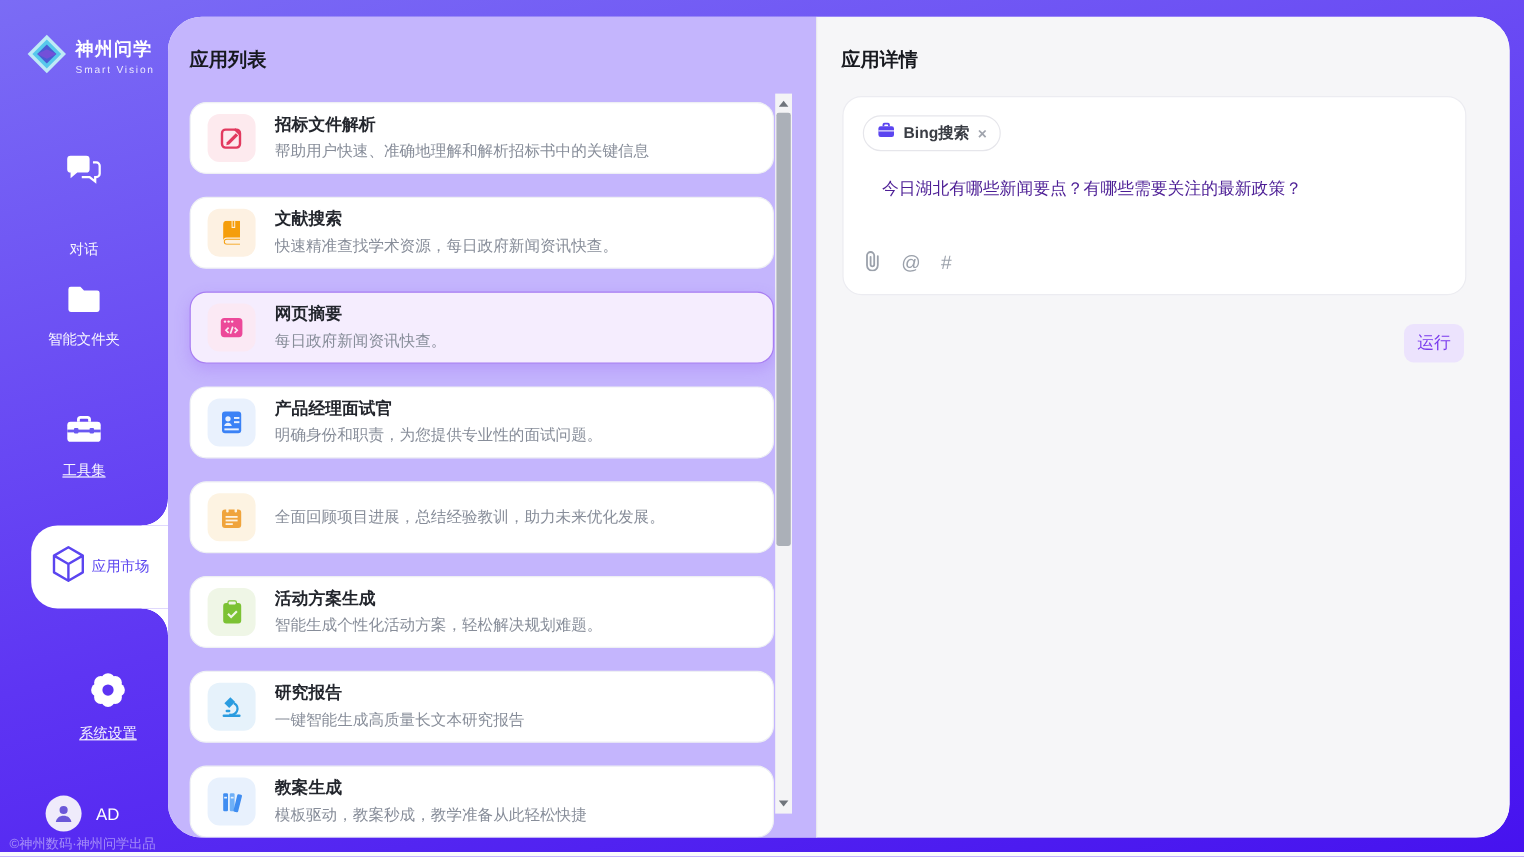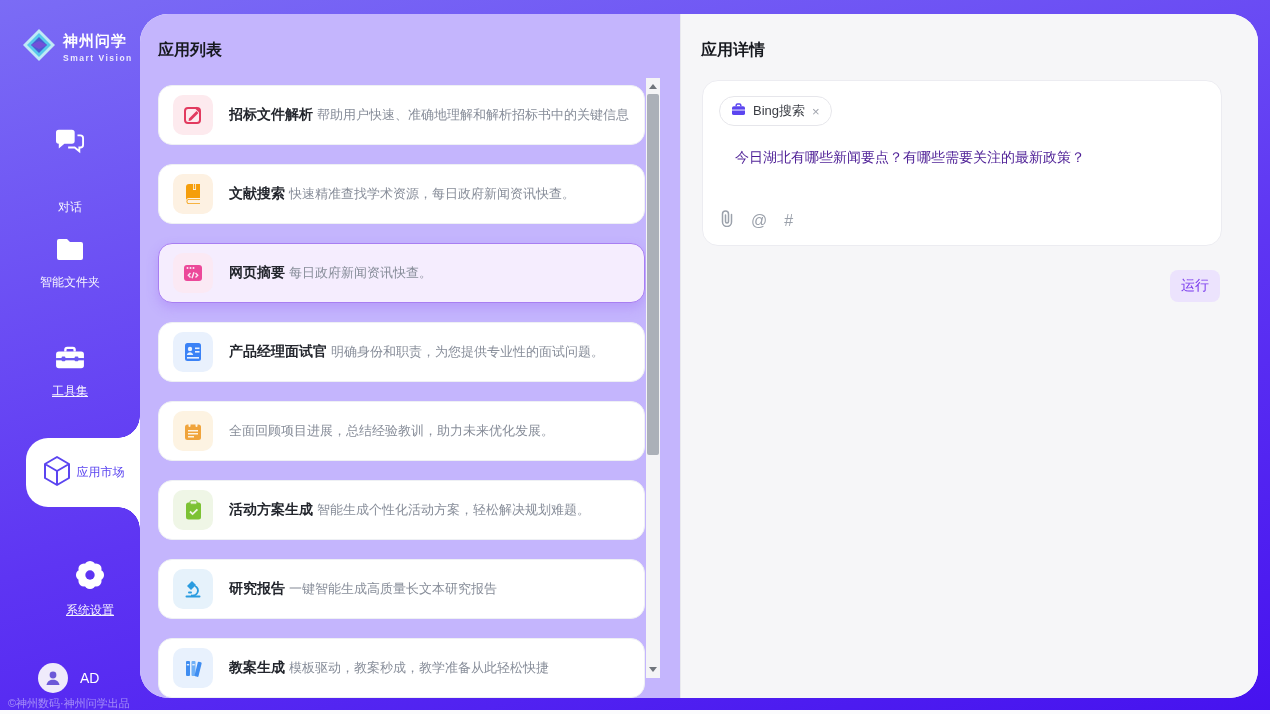--- a/index.html
+++ b/index.html
@@ -6,55 +6,55 @@
   html,body { width:1270px; height:714px; overflow:hidden; }
   body {
     font-family:"Liberation Sans","DejaVu Sans",sans-serif;
     background:linear-gradient(165deg,#7b6cf5 0%,#5e35f3 55%,#4612ef 100%);
     position:relative;
   }
   
   .sidebar { position:absolute; left:0; top:15px; width:140px; height:714px; z-index:2; }
   .logo { position:absolute; left:22px; top:13px; display:flex; align-items:center; gap:7px; }
   .logo-text .cn { color:#fff; font-size:15px; font-weight:700; letter-spacing:1px; }
-  .logo-text .en { color:rgba(255,255,255,.85); font-size:8.5px; letter-spacing:1.5px; margin-top:2px;font-weight:bold; }
+  .logo-text .en { color:rgba(255,255,255,.85); font-size:8.5px; letter-spacing:1.5px; margin-top:2px; }
   .nav-item { position:absolute; left:0; width:140px; display:flex; flex-direction:column; align-items:center; gap:8px; cursor:pointer; }
   .nav-label { color:rgba(255,255,255,.95); font-size:12px; }
   .nav-label.underline { text-decoration:underline; }
   
   .active-tab { position:absolute; left:26px; top:423px; width:114px; height:69px; background:#fff; border-radius:22px 0 0 22px; display:flex; flex-direction:row; align-items:center; justify-content:center; gap:5px; z-index:3; cursor:pointer; }
   .active-tab .nav-label { color:#5b45f0; }
   .fillet-top { position:absolute; left:118px; top:401px; width:22px; height:22px; background:radial-gradient(circle at 0 0, rgba(0,0,0,0) 0 21.5px, #fff 22px); z-index:3; }
   .fillet-bottom { position:absolute; left:118px; top:492px; width:22px; height:22px; background:radial-gradient(circle at 0 100%, rgba(0,0,0,0) 0 21.5px, #fff 22px); z-index:3; }
   .user-row { position:absolute; left:38px; top:648px; display:flex; align-items:center; gap:12px; }
   .avatar { width:30px; height:30px; border-radius:50%; background:#efebfb; display:flex; align-items:center; justify-content:center; }
   .user-initials { color:#fff; font-size:14px; }
   .sidebar-footer { position:absolute; left:8px; top:681px; color:rgba(255,255,255,.45); font-size:11px; white-space:nowrap; }
   
   .main-panel { position:absolute; left:140px; top:14px; width:1118px; height:684px; background:#fff; border-radius:28px; overflow:hidden; display:flex; z-index:2; }
   .list-panel { width:540px; position:relative; background:#c4b5fd; }
   .panel-title { font-size:16px; font-weight:700; color:#17191f; position:absolute; left:18px; top:26px; }
   .app-card { position:absolute; left:18px; width:487px; height:60px; border:1px solid #eef0f4; border-radius:14px; background:#fff; display:flex; align-items:center; padding:0 14px; gap:16px; cursor:pointer; }
   .app-card.selected { background:#f5edfe; border:1px solid #a87ef2; box-shadow:0 5px 12px rgba(146,88,240,.28); }
   .tile { width:40px; height:40px; border-radius:10px; display:flex; align-items:center; justify-content:center; flex:0 0 auto; }
-  .card-text { display:flex; flex-direction:row; gap:4px; overflow:hidden; }
+  .card-text { display:flex; flex-direction:column; gap:4px; overflow:hidden; }
   .card-title { font-size:14px; font-weight:700; color:#23262d; white-space:nowrap; }
   .card-desc { font-size:13px; color:#878d99; white-space:nowrap; }
   .tile-1 { background:#fdeaee; } .tile-2 { background:#fdf1e2; } .tile-3 { background:#fbe9f4; }
   .tile-4 { background:#e9f1fd; } .tile-5 { background:#fdf3e2; } .tile-6 { background:#eff6e6; }
   .tile-7 { background:#e6f2fb; } .tile-8 { background:#e8f1fd; }
   
   .scrollbar { position:absolute; left:506px; top:64px; width:14px; height:600px; background:#f4f4f6; }
   .sb-thumb { position:absolute; left:1px; top:16px; width:12px; height:361px; background:#abb0b8; border-radius:2px; }
   .sb-up { position:absolute; left:3px; top:6px; width:0; height:0; border-left:4px solid transparent; border-right:4px solid transparent; border-bottom:5px solid #70757c; }
   .sb-down { position:absolute; left:3px; bottom:6px; width:0; height:0; border-left:4px solid transparent; border-right:4px solid transparent; border-top:5px solid #70757c; }
   
   .detail-panel { flex:1; background:#f6f6f8; border-left:1px solid #e9e9ee; position:relative; }
   .detail-card { position:absolute; left:21px; top:66px; width:520px; height:166px; background:#fff; border:1px solid #ececf1; border-radius:16px; }
-  .tool-tag { position:absolute; left:16px; top:15px; height:30px; padding:0 11px; border:1px solid #e6e6eb; border-radius:15px; background:#fff; display:inline-flex; align-items:center; gap:7px; cursor:pointer; }
+  .tool-tag { position:absolute; left:16px; top:15px; height:30px; padding:0 11px; border:1px solid #e6e6eb; border-radius:15px; background:#fff; display:inline-flex; align-items:center; gap:7px; cursor:pointer;font-weight:bold; }
   .tool-tag .tag-label { font-size:13px; color:#3a3d44; }
   .tool-tag .tag-close { font-size:13px; color:#a0a4ad; cursor:pointer; }
   .prompt-text { position:absolute; left:32px; top:66px; font-size:14px; color:#4c1d95; width:480px; line-height:20px; }
   .composer-icons { position:absolute; left:17px; bottom:14px; display:flex; align-items:center; gap:17px; color:#9ba1ab; }
   .glyph-icon { font-size:16px; color:#9ba1ab; cursor:pointer; }
   .run-button { position:absolute; left:489px; top:256px; width:50px; height:32px; background:#ece3fd; border:none; border-radius:8px; color:#7a3bed; font-size:14px; cursor:pointer; font-family:inherit; }
   .bottom-strip { position:absolute; left:0; bottom:0; width:1270px; height:4px; background:#fbfbfd; z-index:4; }
 </style>
 </head>
 <body>

